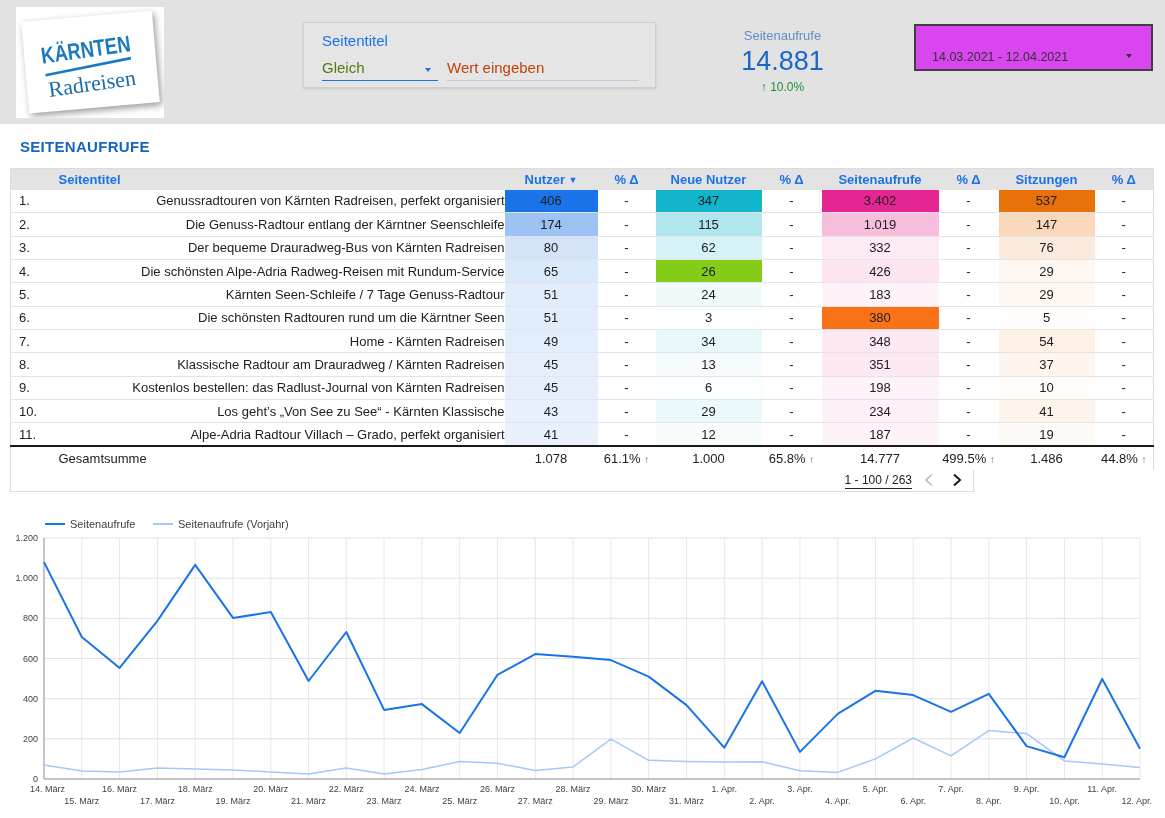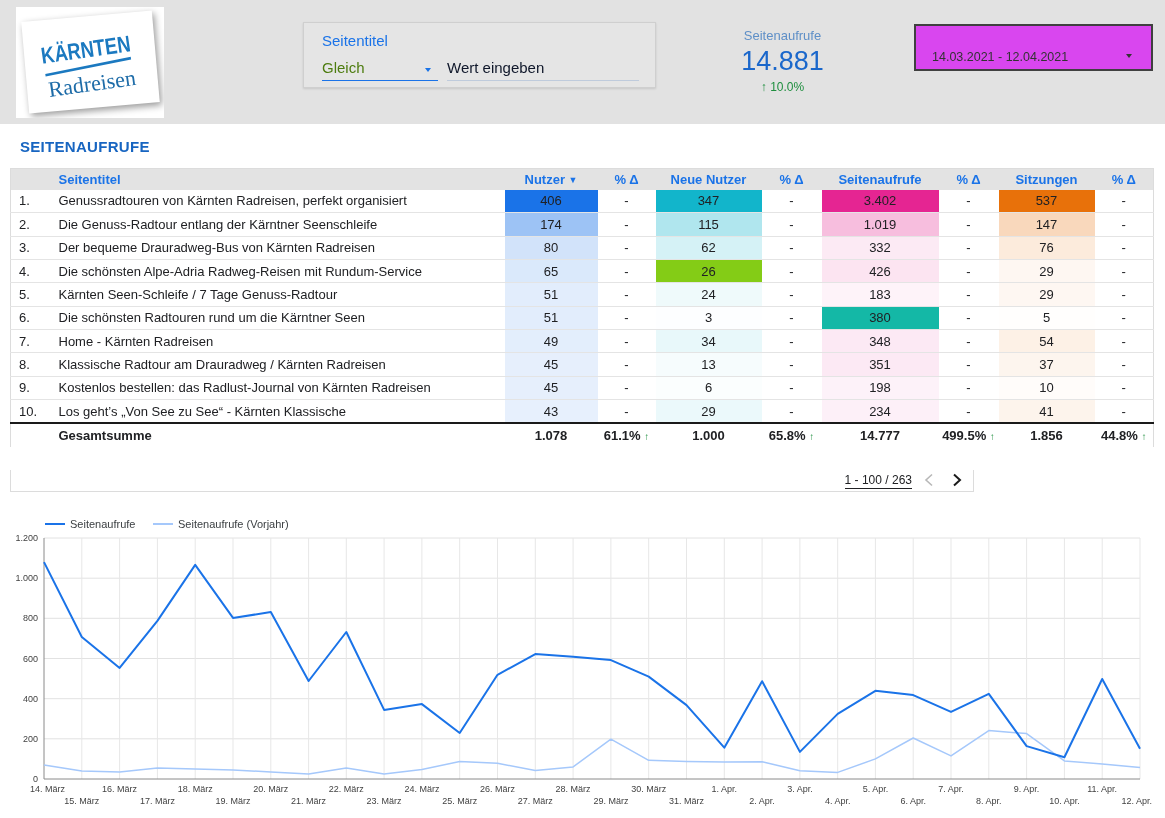--- a/index.html
+++ b/index.html
@@ -3,36 +3,36 @@
 *{margin:0;padding:0;box-sizing:border-box}
 html,body{width:1165px;height:818px;background:#fff;font-family:"Liberation Sans",sans-serif;overflow:hidden}
 .abs{position:absolute}
 .band{position:absolute;left:0;top:0;width:1165px;height:124px;background:#e2e2e2}
 .logobox{position:absolute;left:16px;top:7px;width:148px;height:111px;background:#fff;overflow:hidden}
 .card{position:absolute;left:9px;top:9px;width:131px;height:92px;background:#fff;transform:rotate(-5deg);box-shadow:2px 3px 7px rgba(0,0,0,.4)}
 .filterbox{position:absolute;left:303px;top:22px;width:353px;height:66px;background:#e5e5e5;border:1px solid #cfcfcf;box-shadow:0 1px 2px rgba(0,0,0,.12)}
 .flabel{position:absolute;left:18px;top:9px;font-size:15px;color:#1a73e8}
 .fop{position:absolute;left:18px;top:36px;width:116px;font-size:15px;color:#4d7c0f;border-bottom:1px solid #1a73e8;height:22px}
 .fop .caret{position:absolute;right:7px;top:9px;width:0;height:0;border-left:3.5px solid transparent;border-right:3.5px solid transparent;border-top:4.5px solid #1a73e8}
-.fval{position:absolute;left:143px;top:36px;width:192px;font-size:15px;color:#0f172a;border-bottom:1px solid #bfcbdc;height:22px}
+.fval{position:absolute;left:143px;top:36px;width:192px;font-size:15px;color:#c2410c;border-bottom:1px solid #bfcbdc;height:22px}
 .score{position:absolute;left:700px;top:28px;width:165px;text-align:center}
 .score .t{font-size:13px;color:#5e8fc7}
 .score .v{font-size:27px;color:#1a67cb;margin-top:3px}
 .score .d{font-size:12px;color:#1e8e3e;margin-top:3px}
 .datebox{position:absolute;left:914px;top:24px;width:239px;height:47px;background:#d946ef;border:2px solid #404040}
 .datebox .txt{position:absolute;left:16px;top:24px;font-size:12.5px;color:#333}
 .datebox .caret{position:absolute;right:19px;top:28px;width:0;height:0;border-left:3.5px solid transparent;border-right:3.5px solid transparent;border-top:4.5px solid #333}
 .title{position:absolute;left:20px;top:138px;font-size:15px;font-weight:bold;color:#1765c1;letter-spacing:.3px}
 table{border-collapse:collapse;table-layout:fixed;position:absolute;left:10px;top:168px;width:1144px;background:#fff;border:1px solid #dcdcdc;border-bottom:none;font-size:13px;color:#202124}
 th{background:#e3e3e3;color:#1a73e8;font-weight:bold;font-size:13px;height:21px;padding:0}
 td{height:23.35px;padding:0;border-bottom:1px solid #e4e4e4}
 td.l{text-align:left;padding-left:15px}
-td.t{text-align:left;overflow:hidden;white-space:nowrap}
+td.t{text-align:right;overflow:hidden;white-space:nowrap}
 .c{text-align:center}
-tr.sum td{border-top:2px solid #1a1a1a;border-bottom:none;font-weight:bold;height:24px}
+tr.sum td{border-top:2px solid #1a1a1a;border-bottom:none;font-weight:normal;height:24px}
 .up{color:#1e8e3e;font-size:10px}
 .pager{position:absolute;left:10px;top:470px;width:964px;height:22px;background:#fff;border:1px solid #dcdcdc;border-top:none}
 .pages{position:absolute;right:61px;top:3px;font-size:12px;color:#202124;border-bottom:1px solid #202124;padding-bottom:1px}
 </style></head>
 <body>
 <div class="band"></div>
 <div class="logobox">
     <div class="card">
 <svg width="131" height="92" viewBox="0 0 131 92">
 <g transform="rotate(-3 65 45)">
@@ -144,21 +144,21 @@
         <td class="c" style="background:#fef7f2">29</td>
         <td class="c">-</td>
       </tr>
 <tr>
         <td class="l" style="padding-left:8px">6.</td>
         <td class="t" style="padding-left:15px">Die schönsten Radtouren rund um die Kärntner Seen</td>
         <td class="c" style="background:#e2edfc">51</td>
         <td class="c">-</td>
         <td class="c" style="background:#fdfeff">3</td>
         <td class="c">-</td>
-        <td class="c" style="background:#14b8a6">380</td>
+        <td class="c" style="background:#f97316">380</td>
         <td class="c">-</td>
         <td class="c" style="background:#fffefd">5</td>
         <td class="c">-</td>
       </tr>
 <tr>
         <td class="l" style="padding-left:8px">7.</td>
         <td class="t" style="padding-left:15px">Home - Kärnten Radreisen</td>
         <td class="c" style="background:#e3eefc">49</td>
         <td class="c">-</td>
         <td class="c" style="background:#e8f8fa">34</td>
@@ -195,32 +195,44 @@
 <tr>
         <td class="l" style="padding-left:8px">10.</td>
         <td class="t" style="padding-left:15px">Los geht’s „Von See zu See“ - Kärnten Klassische</td>
         <td class="c" style="background:#e7f0fd">43</td>
         <td class="c">-</td>
         <td class="c" style="background:#ebf9fb">29</td>
         <td class="c">-</td>
         <td class="c" style="background:#fdf0f8">234</td>
         <td class="c">-</td>
         <td class="c" style="background:#fdf4ec">41</td>
+        <td class="c">-</td>
+      </tr>
+<tr>
+        <td class="l" style="padding-left:8px">11.</td>
+        <td class="t" style="padding-left:15px">Alpe-Adria Radtour Villach – Grado, perfekt organisiert</td>
+        <td class="c" style="background:#e8f1fd">41</td>
+        <td class="c">-</td>
+        <td class="c" style="background:#f7fcfd">12</td>
+        <td class="c">-</td>
+        <td class="c" style="background:#fef3f9">187</td>
+        <td class="c">-</td>
+        <td class="c" style="background:#fefaf6">19</td>
         <td class="c">-</td>
       </tr>
 <tr class="sum">
         <td></td>
         <td class="l">Gesamtsumme</td>
         <td class="c">1.078</td>
         <td class="c">61.1% <span class="up">↑</span></td>
         <td class="c">1.000</td>
         <td class="c">65.8% <span class="up">↑</span></td>
         <td class="c">14.777</td>
         <td class="c">499.5% <span class="up">↑</span></td>
-        <td class="c">1.856</td>
+        <td class="c">1.486</td>
         <td class="c">44.8% <span class="up">↑</span></td>
       </tr>
 </tbody>
   </table>
 <div class="pager">
 <span class="pages">1 - 100 / 263</span>
 <svg style="position:absolute;right:36px;top:2px" width="16" height="16">
       <polyline points="11,2.5 5,8 11,13.5" fill="none" stroke="#b8b8b8" stroke-width="1.6"></polyline>
     </svg>
 <svg style="position:absolute;right:8px;top:2px" width="16" height="16">

